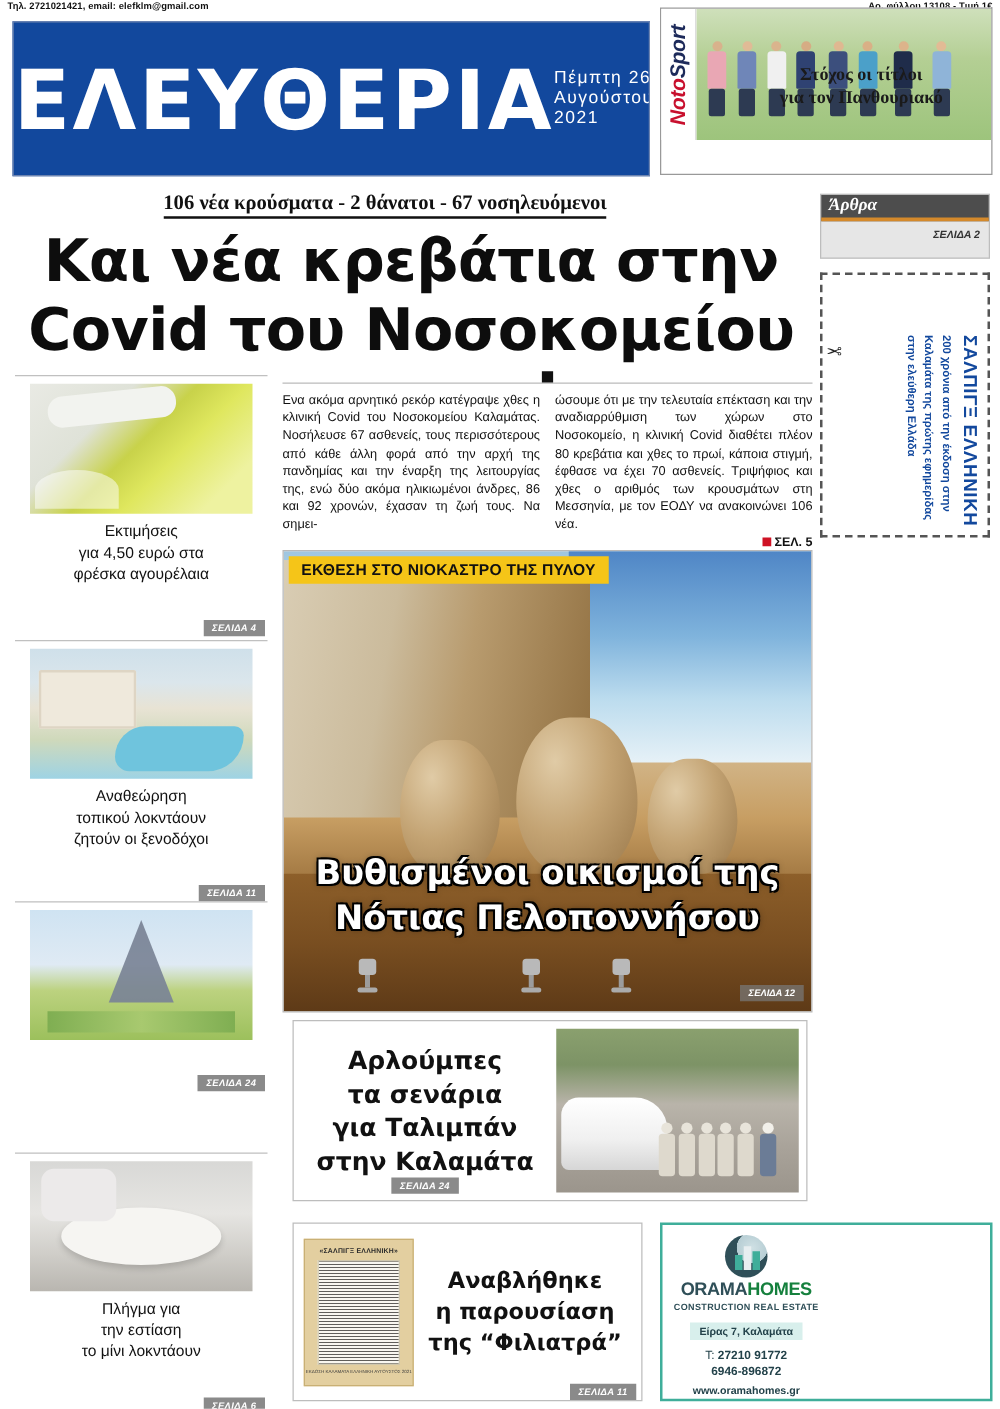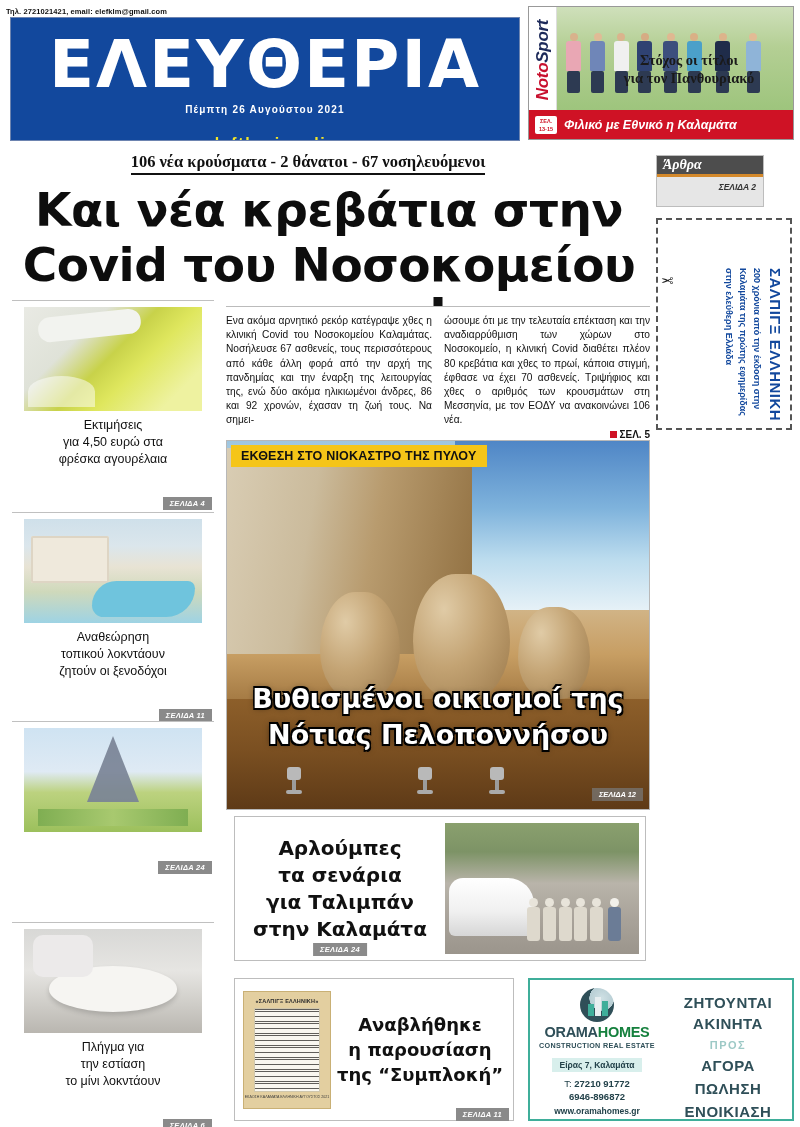--- a/index.html
+++ b/index.html
@@ -8,40 +8,40 @@
     width: 800px; height: 1127px;
     background: #ffffff;
     font-family: "Liberation Sans", sans-serif;
     overflow: hidden;
   }
   .page { position: relative; width: 800px; height: 1127px; background: #fff; }
 
   
   .topbar {
     position: absolute; left: 0; top: 0; width: 800px; height: 16px;
-    display: flex; align-items: flex-end; justify-content: space-between;
+    display: flex; align-items: flex-start; justify-content: space-between;
     padding: 0 6px;
   }
   .topbar span { font-size: 7.5px; font-weight: bold; color: #111; letter-spacing: .1px; }
 
   
   .masthead {
     position: absolute; left: 10px; top: 17px; width: 510px; height: 124px;
     background: #12489d; border: 1px solid #6d84b0;
-    display: flex; flex-direction: column; align-items: center; justify-content: flex-start;
+    display: flex; flex-direction: row; align-items: center; justify-content: flex-start;
     overflow: hidden;
   }
   .masthead-title {
     margin-top: 4px; width: 100%; text-align: center;
     font-family: "DejaVu Sans", sans-serif;
     font-size: 66px; line-height: 86px; font-weight: bold; color: #ffffff;
     letter-spacing: 2px; white-space: nowrap;
   }
   .masthead-date {
-    font-size: 10px; font-weight: bold; color: #ffffff;
+    font-size: 14px; font-weight: normal; color: #ffffff;
     letter-spacing: 1.2px; margin-top: -4px;
   }
   .masthead-url {
     font-size: 16px; font-weight: bold; color: #f2e52a;
     letter-spacing: 1.6px; margin-top: 20px;
   }
 
   
   .notosport {
     position: absolute; left: 528px; top: 6px; width: 266px; height: 134px;
@@ -102,21 +102,21 @@
     position: absolute; left: 14px; top: 182px; width: 630px;
   }
   .headline div {
     text-align: center; font-size: 47px; line-height: 55px;
     font-weight: bold; color: #0d0d0d; letter-spacing: -.5px;
     font-family: "DejaVu Sans", sans-serif;
   }
 
   
   .arthra {
-    position: absolute; left: 656px; top: 155px; width: 108px; height: 52px;
+    position: absolute; left: 656px; top: 155px; width: 136px; height: 52px;
     background: #e6e6e6; border: 1px solid #bdbdbd;
   }
   .arthra-head {
     height: 21px; background: #4d4d4d; border-bottom: 3px solid #d4892b;
     display: flex; align-items: center; padding-left: 6px;
   }
   .arthra-head span {
     font-size: 14px; font-weight: bold; font-style: italic; color: #fff;
     font-family: "Liberation Serif", serif;
   }
@@ -440,27 +440,20 @@
       </div>
       <div class="ns-head">
         <div>Στόχος οι τίτλοι</div>
         <div>για τον Πανθουριακό</div>
       </div>
     </div>
     <div class="ns-brand">
       <div class="ns-brand-inner">
         <span>Noto</span><span class="second">Sport</span>
       </div>
-    </div>
-    <div class="ns-bottom">
-      <div class="ns-badge">
-        <span>ΣΕΛ.</span>
-        <span>13-15</span>
-      </div>
-      <div class="ns-bottom-text">Φιλικό με Εθνικό η Καλαμάτα</div>
     </div>
   </div>
 
   <div class="stats-line">
     <span>106 νέα κρούσματα - 2 θάνατοι - 67 νοσηλευόμενοι</span>
   </div>
 
   <div class="headline">
     <div>Και νέα κρεβάτια στην</div>
     <div>Covid του Νοσοκομείου</div>
@@ -598,21 +591,21 @@
 
   <div class="salpigx">
     <div class="sal-cover">
       <div class="ttl">«ΣΑΛΠΙΓΞ ΕΛΛΗΝΙΚΗ»</div>
       <div class="scan"></div>
       <div class="foot">ΕΚΔΟΣΗ ΚΑΛΑΜΑΤΑ ΕΛΛΗΝΙΚΗ ΑΥΓΟΥΣΤΟΣ 2021</div>
     </div>
     <div class="sal-text">
       <div class="line">Αναβλήθηκε</div>
       <div class="line">η παρουσίαση</div>
-      <div class="line">της “Συμπλοκή”</div>
+      <div class="line">της “Φιλιατρά”</div>
       <div class="sal-sel"><span class="sel-badge">ΣΕΛΙΔΑ 11</span></div>
     </div>
   </div>
 
   <div class="orama">
     <div class="or-left">
       <div class="or-logo">
         <div class="circ"></div>
         <div class="bar b1"></div>
           <div class="bar b2"></div>
@@ -620,23 +613,15 @@
       </div>
       <div class="or-name"><span>ORAMA</span><span class="hm">HOMES</span></div>
       <div class="or-sub">CONSTRUCTION REAL ESTATE</div>
       <div class="or-addr">Είρας 7, Καλαμάτα</div>
       <div class="or-tel">
         <div><span class="lbl">Τ: </span><span>27210 91772</span></div>
         <div>6946-896872</div>
       </div>
       <div class="or-web">www.oramahomes.gr</div>
     </div>
-    <div class="or-right">
-      <div class="or-r1">ΖΗΤΟΥΝΤΑΙ</div>
-      <div class="or-r1">ΑΚΙΝΗΤΑ</div>
-      <div class="or-r2">ΠΡΟΣ</div>
-      <div class="or-r3">ΑΓΟΡΑ</div>
-      <div class="or-r3">ΠΩΛΗΣΗ</div>
-      <div class="or-r3">ΕΝΟΙΚΙΑΣΗ</div>
-    </div>
   </div>
 
 </div>
 
 </body></html>

